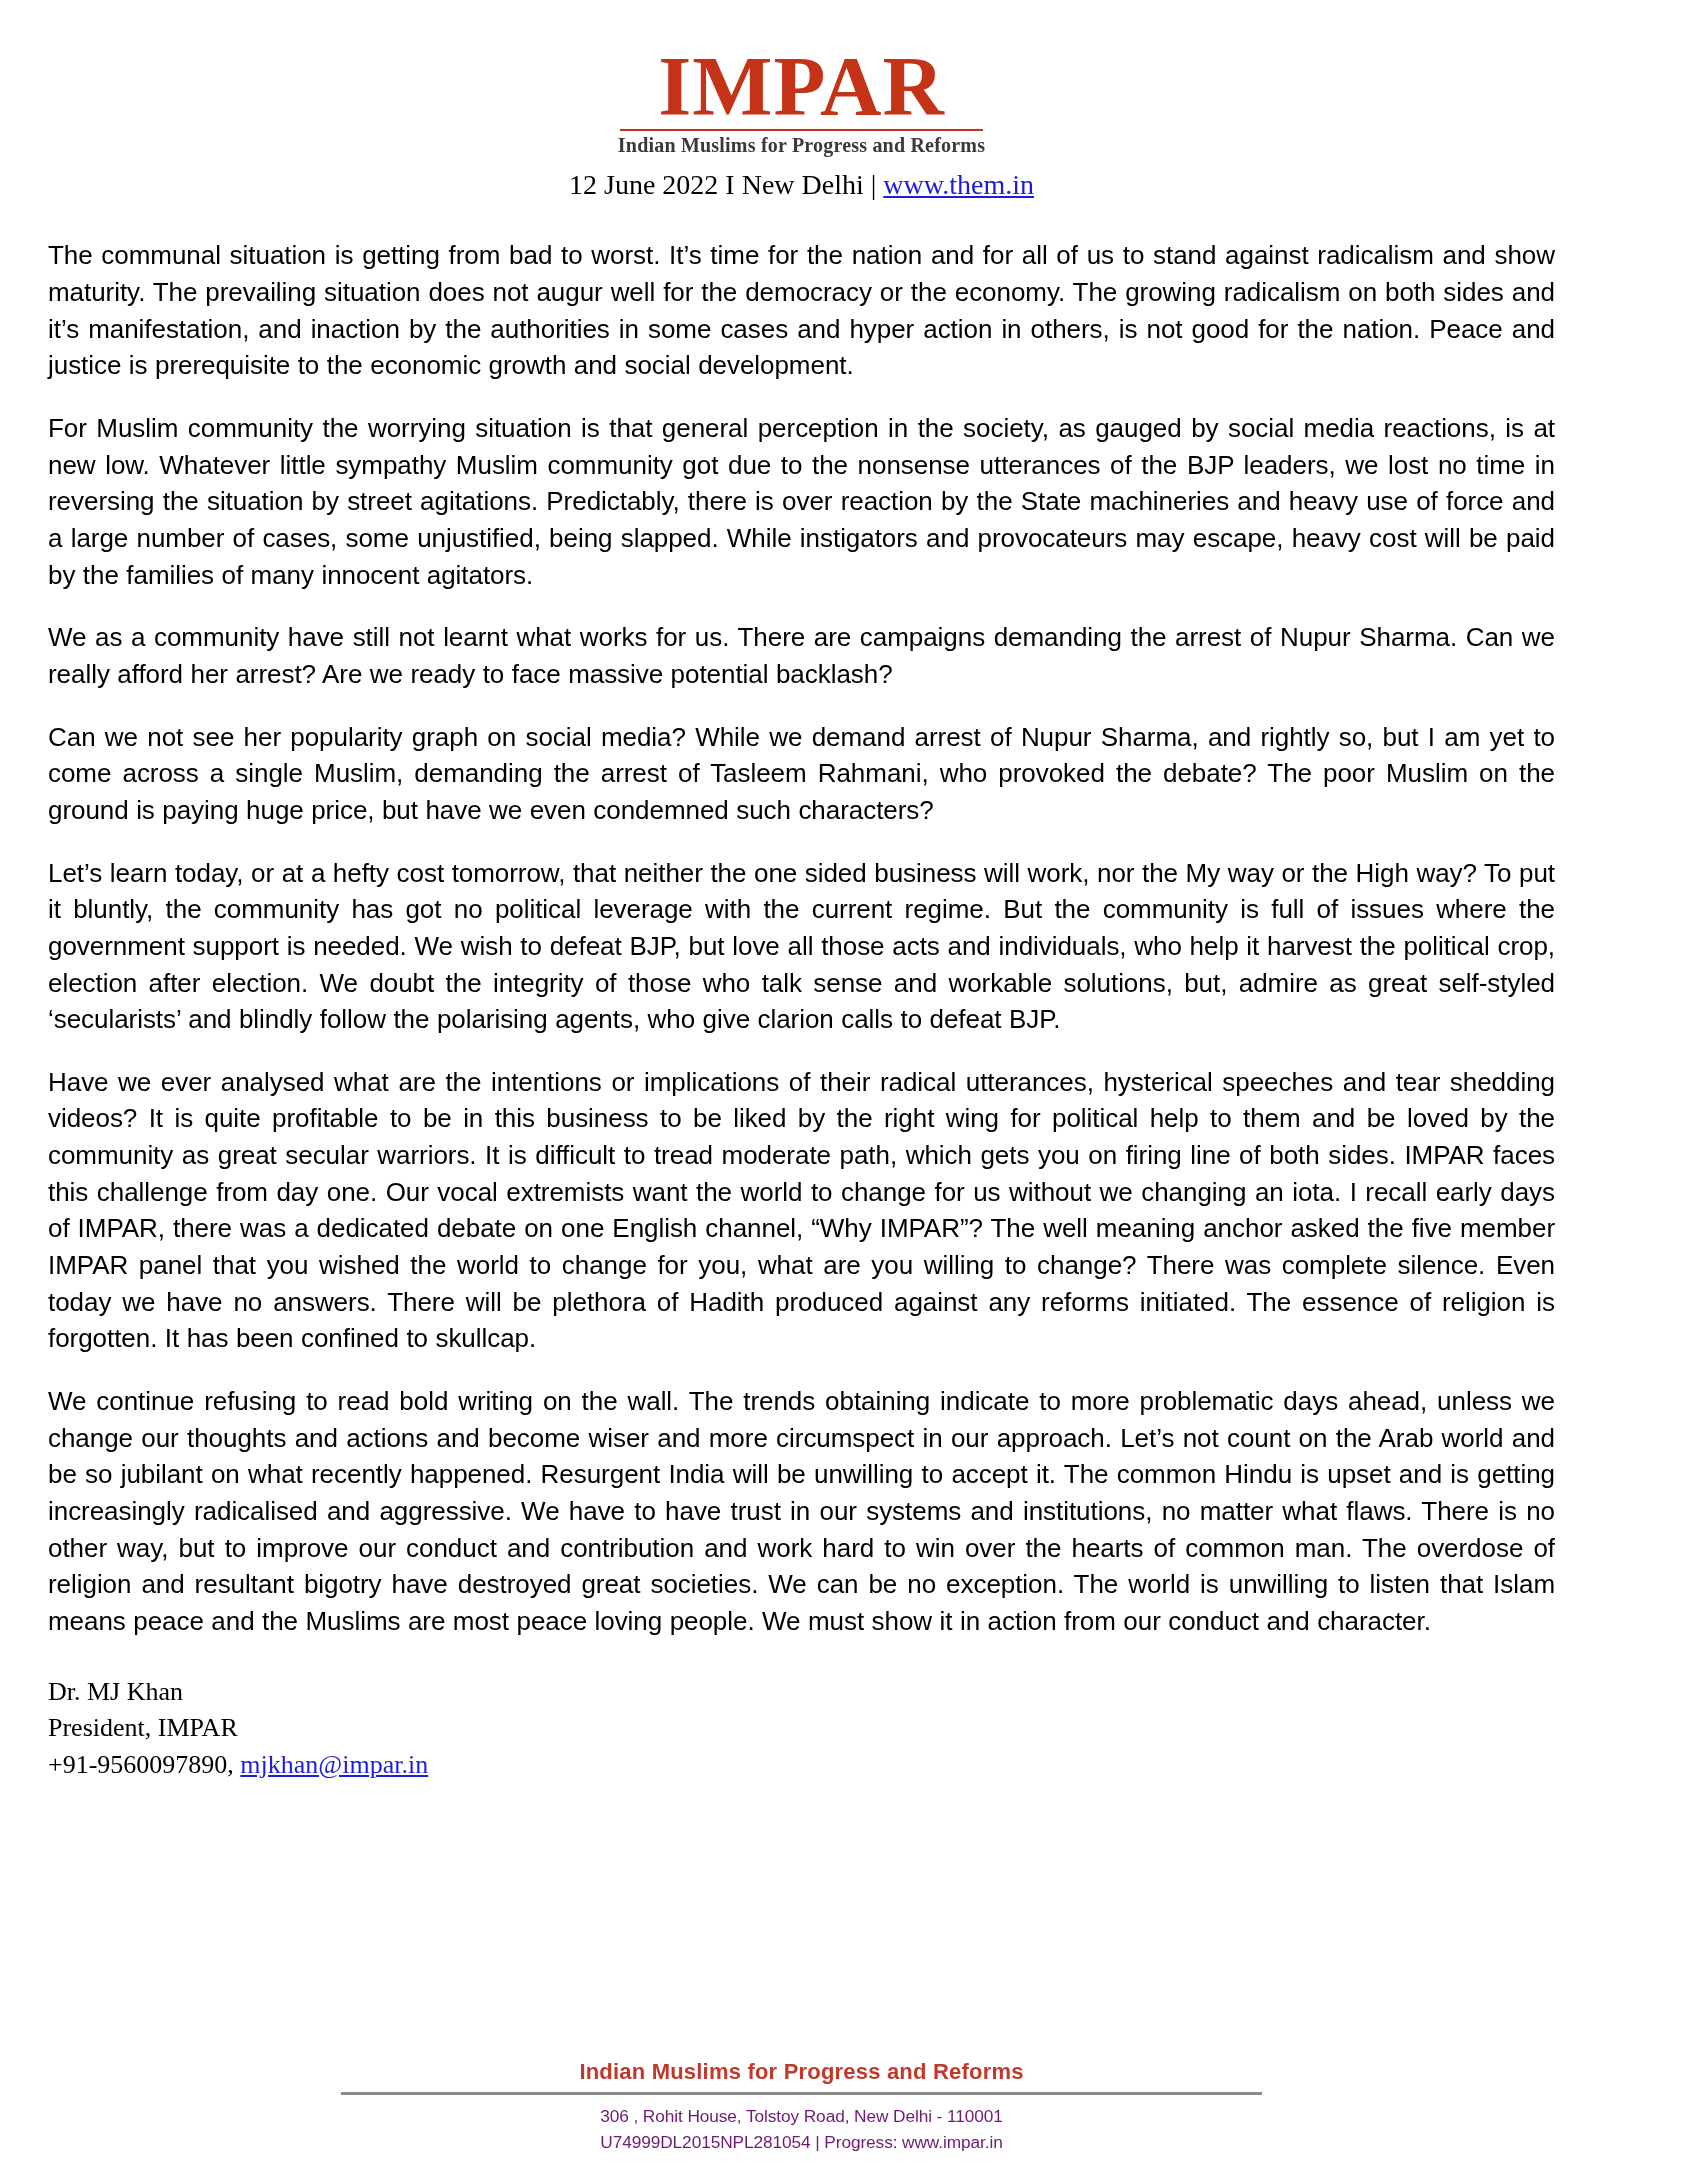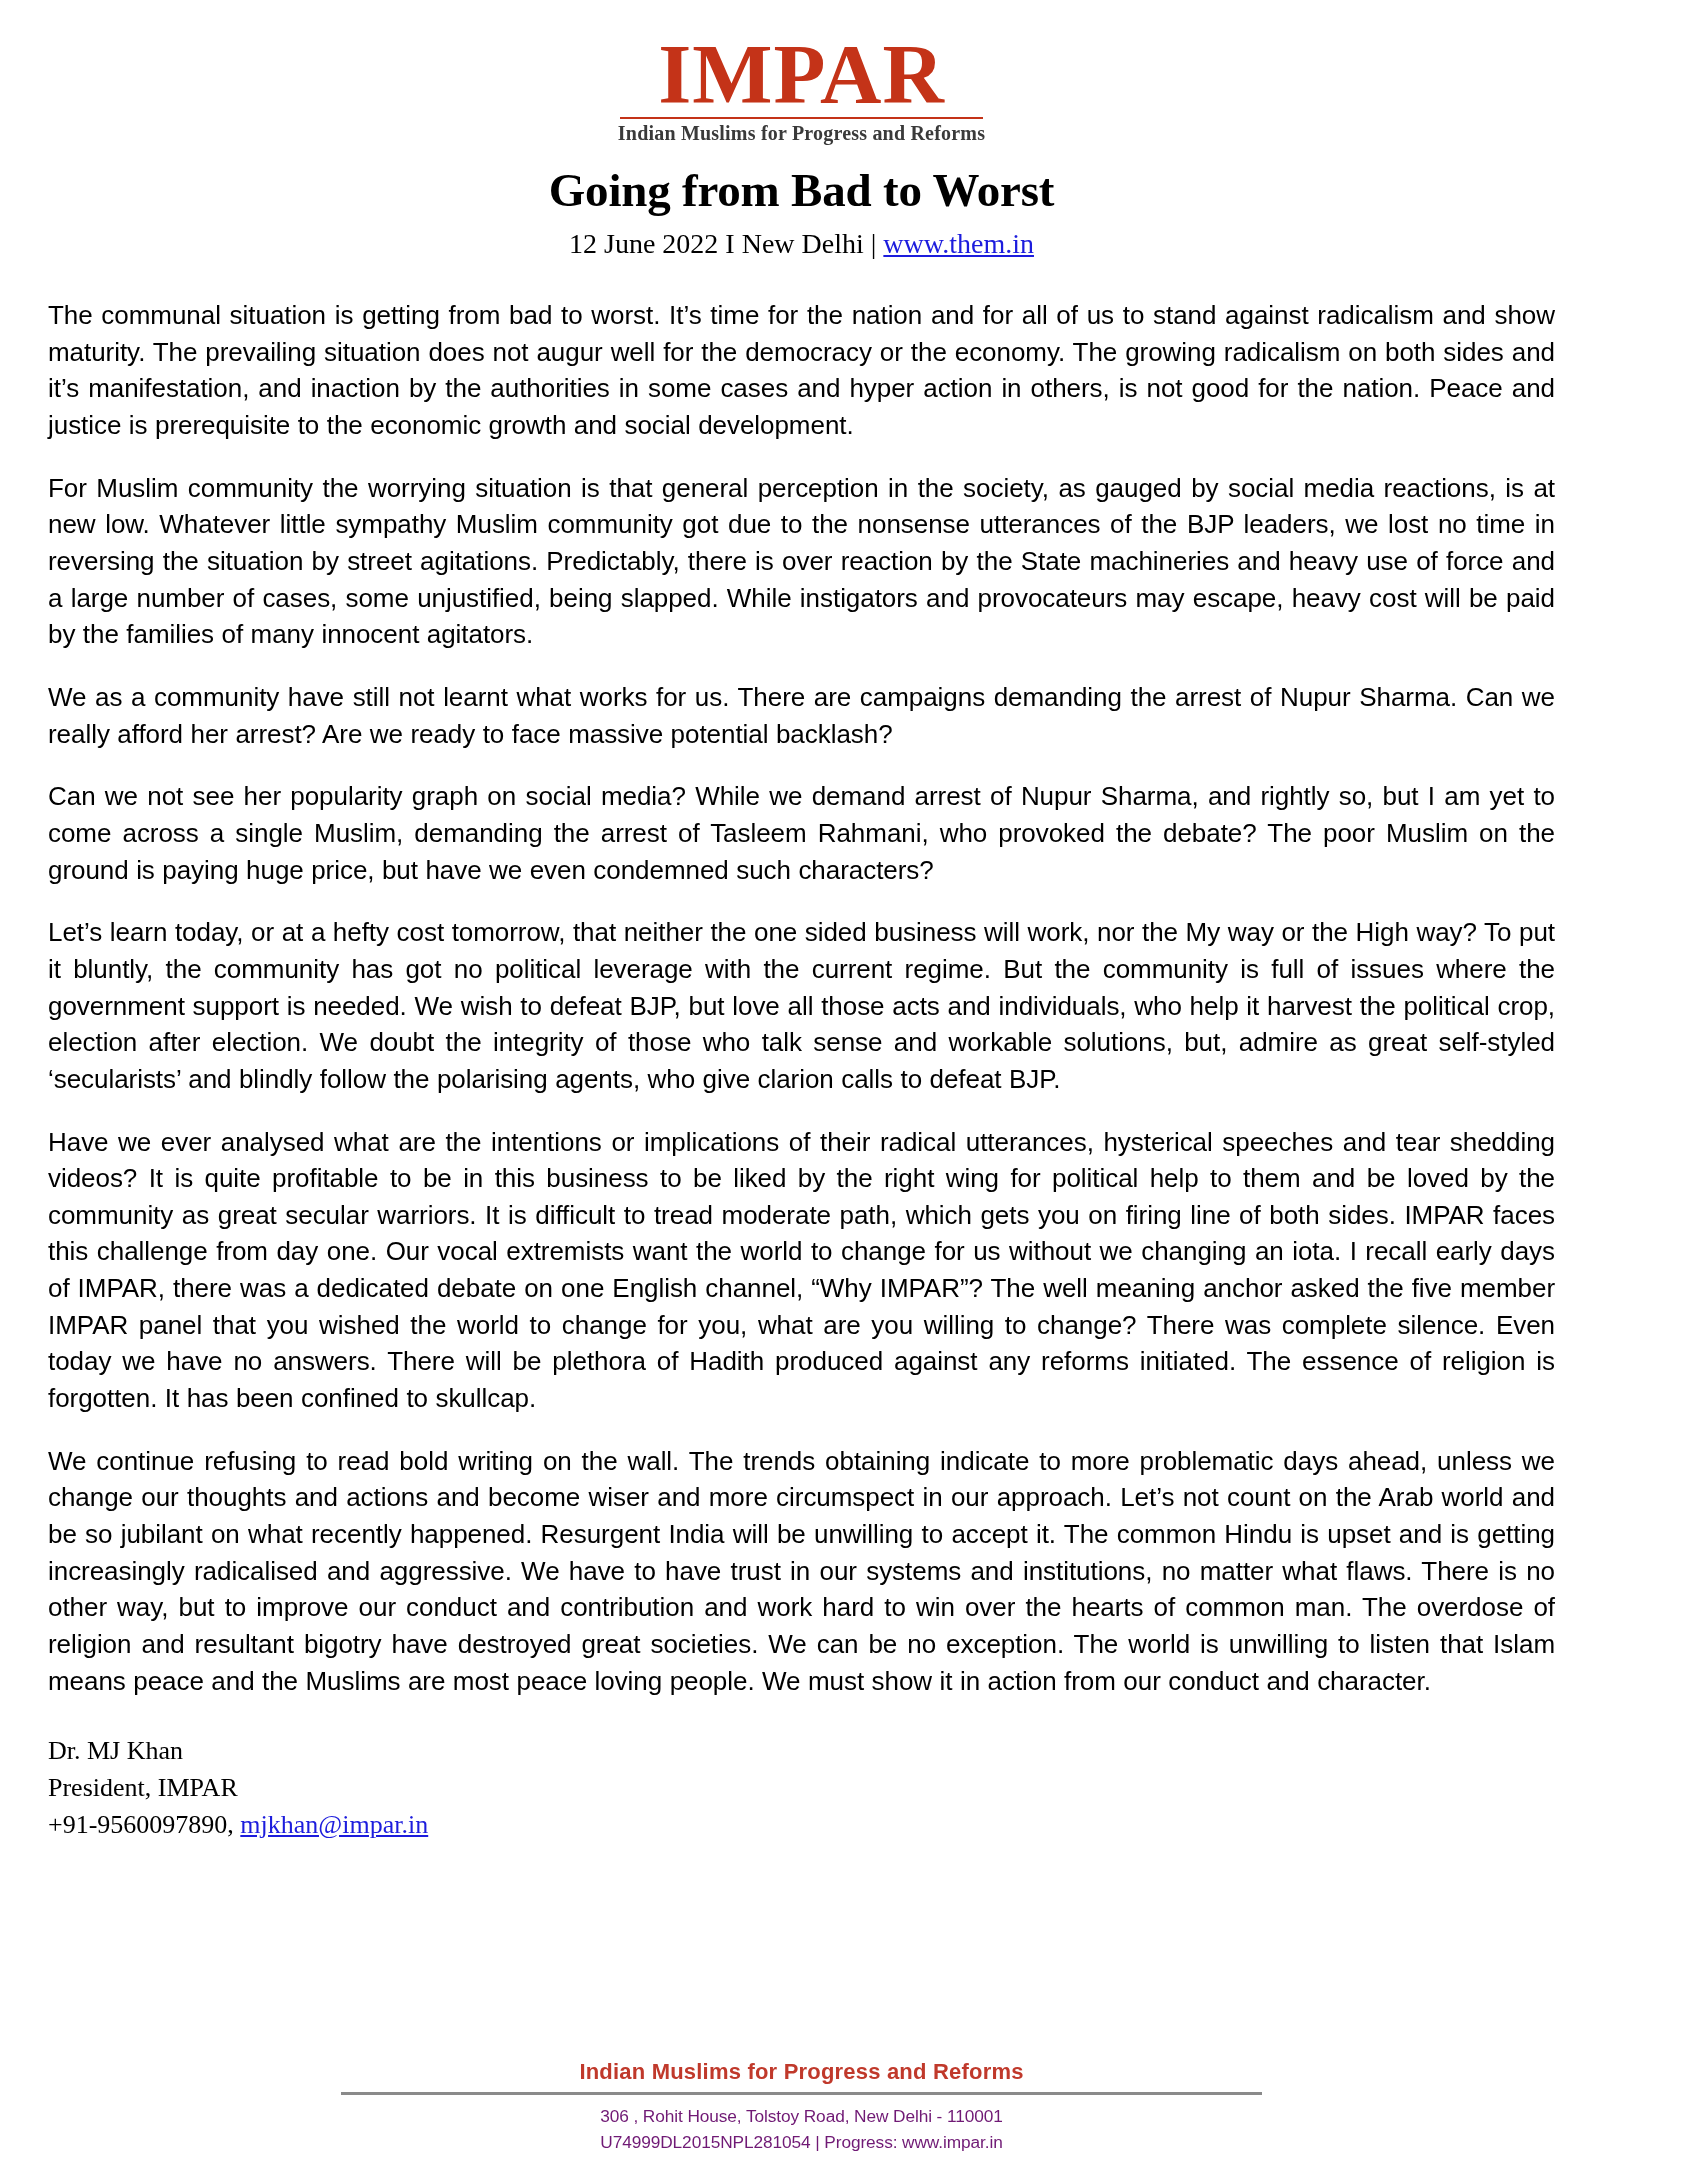--- a/index.html
+++ b/index.html
@@ -12,21 +12,21 @@
     height: 2178px;
     font-family: "Liberation Serif", serif;
     color: #000000;
     position: relative;
     overflow: hidden;
   }
   .page {
     width: 1603px;
     height: 2178px;
     box-sizing: border-box;
-    padding: 0 48px;
+    padding: 12px 48px;
     position: relative;
   }
 
   
   .masthead {
     text-align: center;
     padding-top: 34px;
   }
   .logo-wrap {
     display: inline-block;
@@ -139,21 +139,20 @@
 <div class="page">
 
   <div class="masthead">
     <div class="logo-wrap">
       <span class="logo-word">IMPAR</span>
       <div class="logo-rule"></div>
       <span class="logo-tag">Indian Muslims for Progress and Reforms</span>
     </div>
   </div>
 
-  <h1 class="doc-title">Going from Bad to Worst</h1>
   <div class="doc-subtitle">
     <span>12 June 2022 I New Delhi | </span><a class="link" href="#">www.them.in</a>
   </div>
 
   <div class="body-copy">
     <p>The communal situation is getting from bad to worst. It’s time for the nation and for all of us to stand against radicalism and show maturity. The prevailing situation does not augur well for the democracy or the economy. The growing radicalism on both sides and it’s manifestation, and inaction by the authorities in some cases and hyper action in others, is not good for the nation. Peace and justice is prerequisite to the economic growth and social development.</p>
     <p>For Muslim community the worrying situation is that general perception in the society, as gauged by social media reactions, is at new low. Whatever little sympathy Muslim community got due to the nonsense utterances of the BJP leaders, we lost no time in reversing the situation by street agitations. Predictably, there is over reaction by the State machineries and heavy use of force and a large number of cases, some unjustified, being slapped. While instigators and provocateurs may escape, heavy cost will be paid by the families of many innocent agitators.</p>
     <p>We as a community have still not learnt what works for us. There are campaigns demanding the arrest of Nupur Sharma. Can we really afford her arrest? Are we ready to face massive potential backlash?</p>
     <p>Can we not see her popularity graph on social media? While we demand arrest of Nupur Sharma, and rightly so, but I am yet to come across a single Muslim, demanding the arrest of Tasleem Rahmani, who provoked the debate? The poor Muslim on the ground is paying huge price, but have we even condemned such characters?</p>
     <p>Let’s learn today, or at a hefty cost tomorrow, that neither the one sided business will work, nor the My way or the High way? To put it bluntly, the community has got no political leverage with the current regime. But the community is full of issues where the government support is needed. We wish to defeat BJP, but love all those acts and individuals, who help it harvest the political crop, election after election. We doubt the integrity of those who talk sense and workable solutions, but, admire as great self-styled ‘secularists’ and blindly follow the polarising agents, who give clarion calls to defeat BJP.</p>

